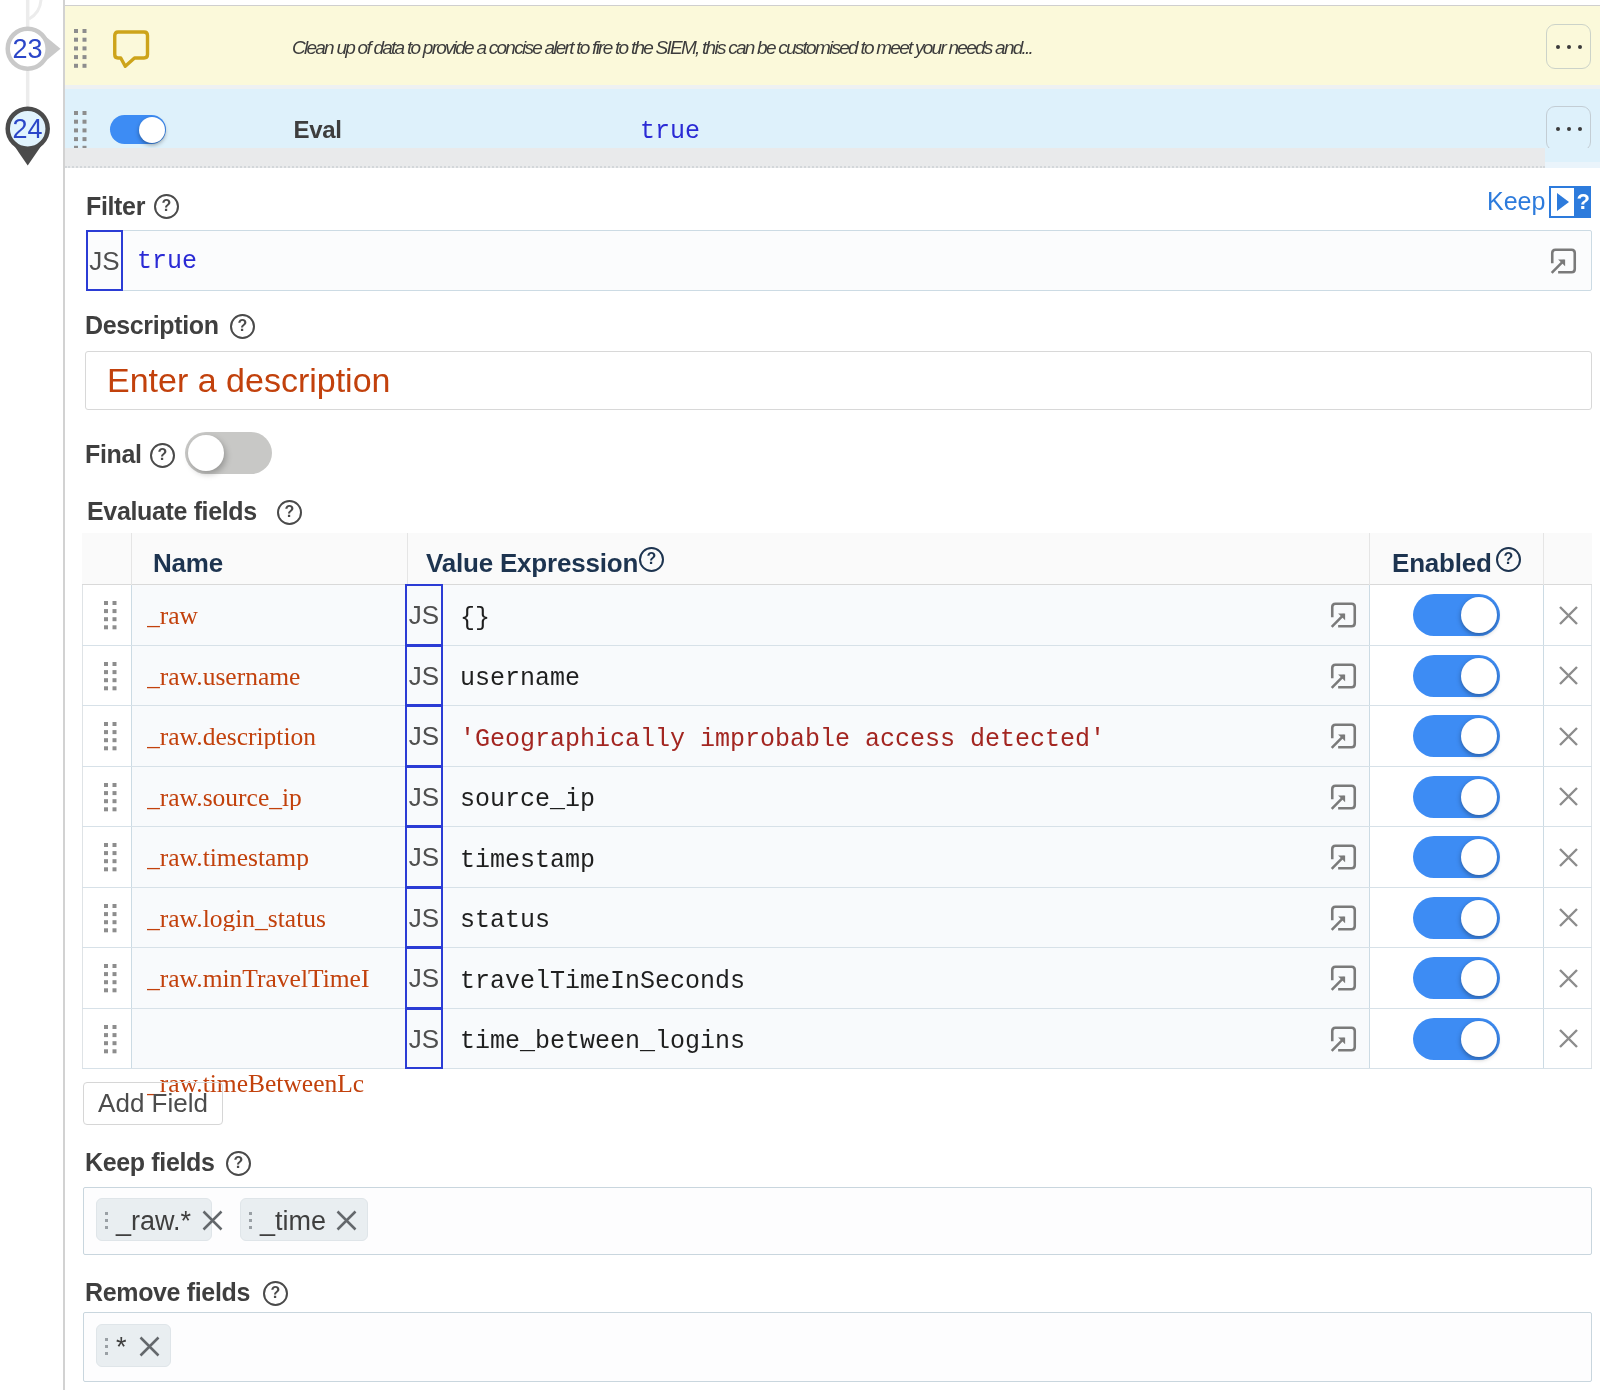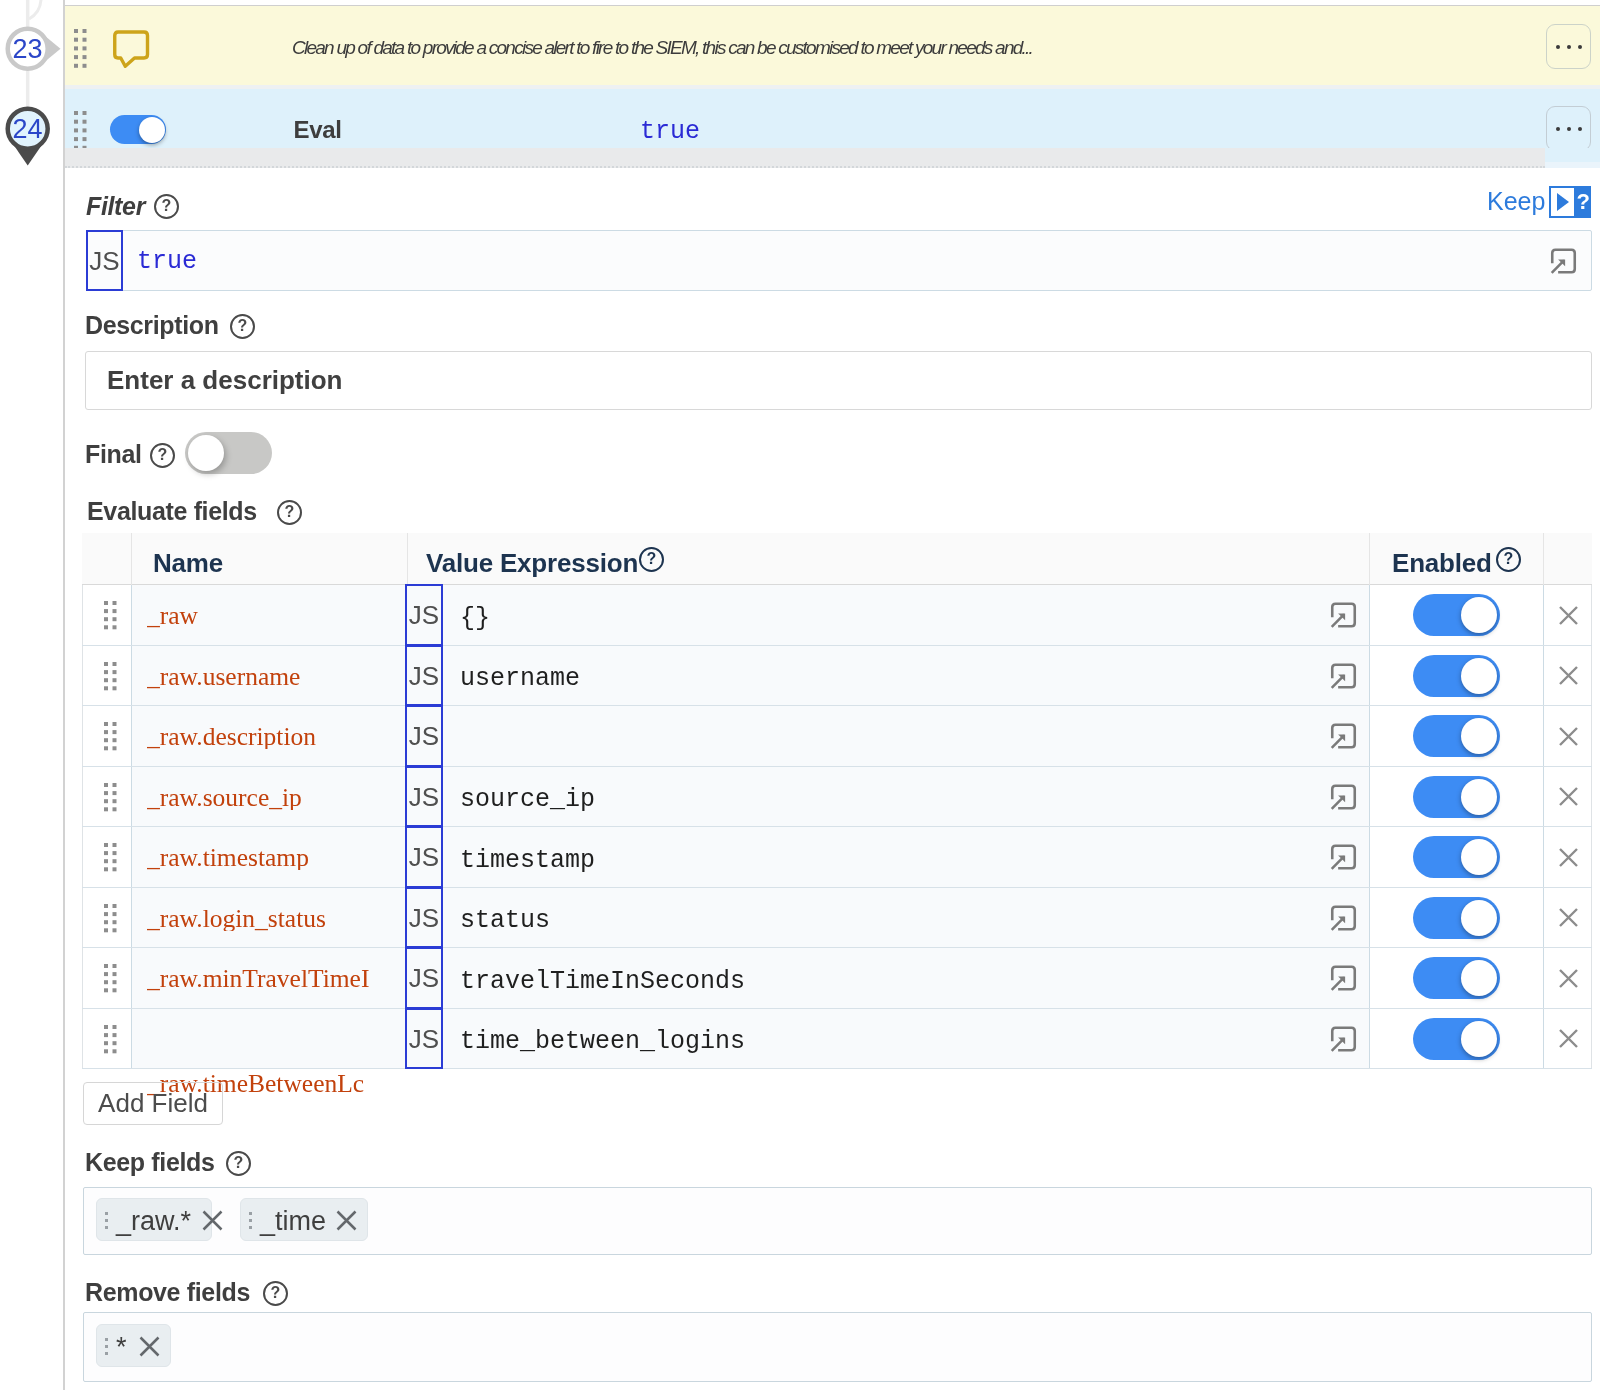--- a/index.html
+++ b/index.html
@@ -70,42 +70,42 @@
 <div id="evaltxt" class="abs" style="left:293.5px;top:118px;font-size:24px;font-weight:700;color:#3e3e3e;letter-spacing:-0.3px;line-height:24px;">Eval</div>
 <div class="abs mono" style="left:640px;top:119px;font-size:25px;color:#2b2bd5;line-height:25px;">true</div>
 <div class="menubtn" style="left:1546px;top:106px;border-color:#c3cdd4;">
     <div class="dots3" style="left:9px;top:20px;"></div>
   </div>
 
 <div class="abs" style="left:1545px;top:148px;width:55px;height:14px;background:#def1fb;"></div>
 <div class="abs" style="left:1545px;top:162px;width:55px;height:6px;background:#eaf4fb;"></div>
 <div class="abs" style="left:64.5px;top:148px;width:1480.5px;height:20px;background:#e9eaeb;border-bottom:2px dotted #d3d7da;"></div>
 
-<div class="lbl" style="left:86px;top:194px;font-style:italic;">Filter</div>
+<div class="lbl" style="left:86px;top:194px;">Filter</div>
 <div class="help" style="left:154px;top:194px;">?</div>
 <div class="abs" style="left:1487px;top:189px;font-size:25px;color:#2d7bdc;line-height:25px;">Keep</div>
 <div class="abs" style="left:1549px;top:186px;width:26.5px;height:32px;background:#fff;border:2.5px solid #2d7bdc;"></div>
 <svg class="abs" style="left:1556px;top:193px;" width="13" height="18" viewBox="0 0 13 18">
     <polygon points="1,0 13,9 1,18" fill="#2d7bdc"></polygon>
   </svg>
 <div class="abs" style="left:1575.5px;top:186px;width:15.5px;height:32px;background:#2d7bdc;color:#fff;font-size:22px;font-weight:700;text-align:center;line-height:32px;">?</div>
 
 <div class="abs" style="left:86px;top:230px;width:1506px;height:61px;border:1.5px solid #ccdbe4;background:#fbfcfd;border-radius:2px;"></div>
 <div class="abs" style="left:86px;top:230px;width:37px;height:61px;border:2px solid #2b3cd5;color:#4f4f4f;font-size:26px;text-align:center;line-height:58px;">JS</div>
 <div class="abs mono" style="left:137px;top:249px;font-size:25px;color:#2b2bd5;line-height:25px;">true</div>
 <svg class="abs" style="left:1548px;top:246px;" width="31" height="30" viewBox="0 0 28 28">
   <path d="M3.5 16 V6.5 Q3.5 3.5 6.5 3.5 H21.5 Q24.5 3.5 24.5 6.5 V21.5 Q24.5 24.5 21.5 24.5 H9" stroke="#7a7a7a" stroke-width="2.4" fill="none"></path>
   <line x1="3" y1="25" x2="14.5" y2="13.5" stroke="#7a7a7a" stroke-width="2.4"></line>
   <polygon points="15.5,19 15.5,12.5 9,12.5" fill="#7a7a7a"></polygon>
 </svg>
 
 <div class="lbl" style="left:85px;top:313px;">Description</div>
 <div class="help" style="left:230px;top:314px;">?</div>
 <div class="abs" style="left:85px;top:351px;width:1507px;height:59px;border:1.5px solid #d8d8d8;background:#fff;border-radius:3px;"></div>
-<div class="abs" style="left:107px;top:367px;font-size:26px;color:#404040;line-height:26px;font-weight:bold;">Enter a description</div>
+<div class="abs" style="left:107px;top:367px;font-size:34px;color:#c2410c;line-height:26px;">Enter a description</div>
 
 <div class="lbl" style="left:85px;top:442px;">Final</div>
 <div class="help" style="left:150px;top:443px;">?</div>
 <div class="toggle-off" style="left:185px;top:432px;">
     <div class="knob"></div>
   </div>
 
 <div class="lbl" style="left:87px;top:499px;text-align:right;">Evaluate fields</div>
 <div class="help" style="left:277px;top:500px;">?</div>
 
@@ -165,20 +165,21 @@
       </svg>
   </div>
 <div class="row" style="top:706.0px;height:60.5px;border-bottom:1px solid #d7e1e8;">
     <div class="abs" style="left:49px;width:276px;top:0;bottom:0;background:#f8fafc;border-left:1px solid #ccdbe4;"></div>
     <div class="abs" style="left:325px;width:962px;top:0;bottom:0;background:#f8fafc;"></div>
     <div class="abs" style="left:1287px;width:174px;top:0;bottom:0;border-left:1px solid #ccdbe4;"></div>
     <div class="abs" style="left:1461px;width:48px;top:0;bottom:0;border-left:1px solid #ccdbe4;"></div>
     <div class="grip24" style="left:22px;top:16.25px;"></div>
     <div class="nametxt" style="top:18.25px;">_raw.description</div>
     <div class="abs" style="left:323px;top:-1px;width:38px;height:61.5px;border:2px solid #2b3cd5;color:#4f4f4f;font-size:26px;text-align:center;line-height:58.5px;">JS</div>
+    <div class="valtxt mono" style="top:20.75px;color:#a32621;">'Geographically improbable access detected'</div>
     <svg class="abs" style="left:1246px;top:15.25px;" width="31" height="30" viewBox="0 0 28 28">
       <path d="M3.5 16 V6.5 Q3.5 3.5 6.5 3.5 H21.5 Q24.5 3.5 24.5 6.5 V21.5 Q24.5 24.5 21.5 24.5 H9" stroke="#7a7a7a" stroke-width="2.4" fill="none"></path>
       <line x1="3" y1="25" x2="14.5" y2="13.5" stroke="#7a7a7a" stroke-width="2.4"></line>
       <polygon points="15.5,19 15.5,12.5 9,12.5" fill="#7a7a7a"></polygon>
     </svg>
     <div class="toggle-on" style="left:1331px;top:9.25px;">
         <div class="knob"></div>
       </div>
     <svg class="abs" style="left:1476px;top:19.75px;" width="21" height="21" viewBox="0 0 21 21">
         <path d="M2 2 L19 19 M19 2 L2 19" stroke="#8c8c8c" stroke-width="2.4"></path>

